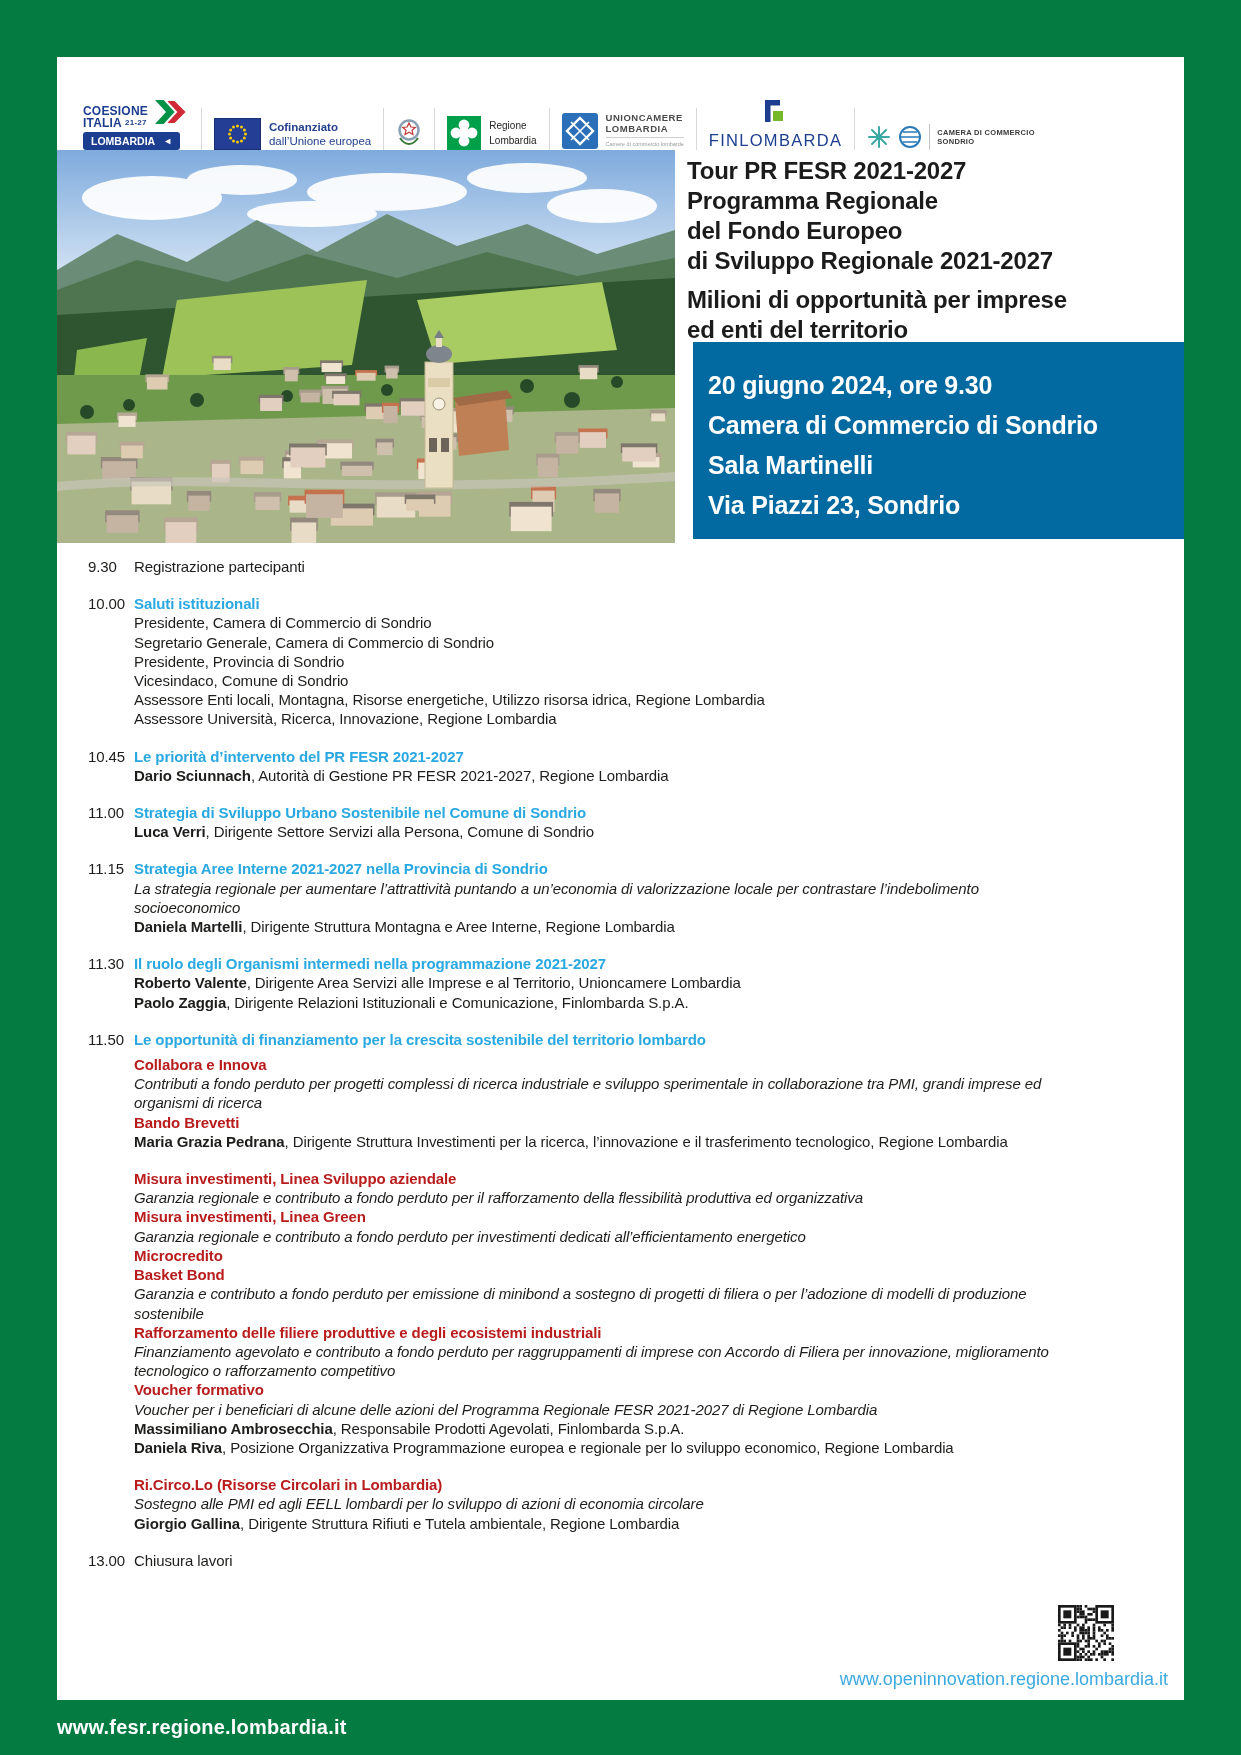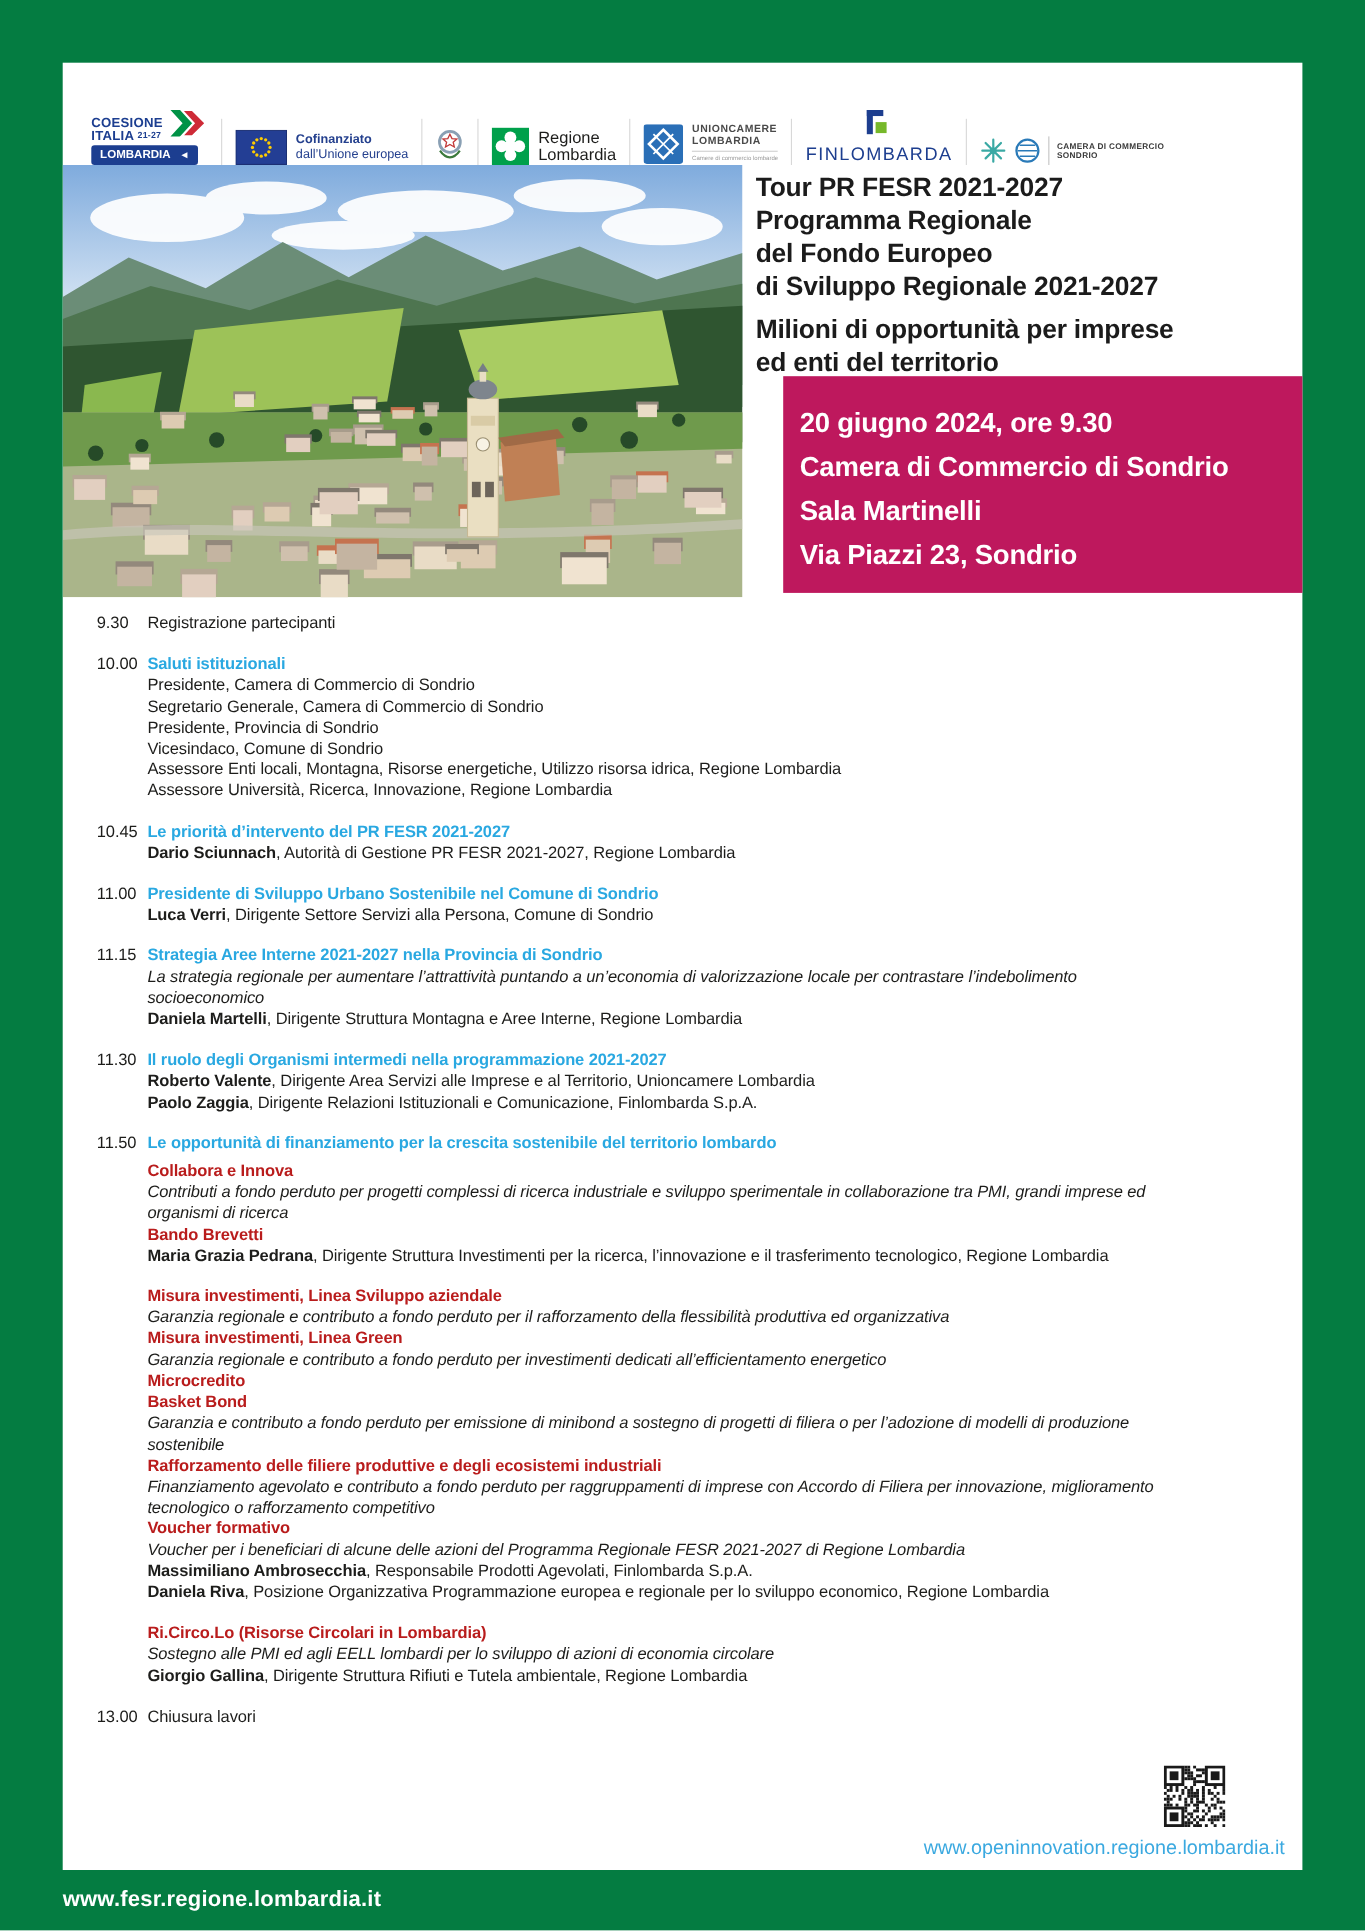--- a/index.html
+++ b/index.html
@@ -27,37 +27,37 @@
   .coe-years { font-size: 8px; font-weight: 700; vertical-align: top; }
   .coe-banner { background: #1c3e90; color: #fff; font-weight: 700; font-size: 10.5px;
                 padding: 3px 8px; border-radius: 3px; display: flex; align-items: center;
                 gap: 8px; width: max-content; }
   .coe-banner .tri { font-size: 9px; line-height: 9px; }
 
   .eu { display: flex; align-items: center; gap: 8px; }
   .eu-txt { font-size: 11.5px; color: #24408e; line-height: 14px; }
   .eu-txt .b1 { font-weight: 700; display: block; }
   .rl { display: flex; align-items: center; gap: 8px; }
-  .rl-txt { font-size: 15px; color: #1d1d1b; line-height: 15.5px; }
+  .rl-txt { font-size: 10px; color: #1d1d1b; line-height: 15.5px; }
   .uc { display: flex; align-items: center; gap: 8px; }
   .uc-txt { font-size: 9.5px; font-weight: 700; color: #4a4a4a; line-height: 11.5px; letter-spacing: .5px; }
   .uc-sub { font-size: 5.5px; color: #9a9a9a; font-weight: 400; letter-spacing: 0; border-top: 1px solid #cfcfcf; margin-top: 2px; padding-top: 1px; }
   .fl { display: flex; align-items: center; gap: 7px; flex-direction: column; }
   .fl-txt { font-size: 16.5px; color: #1d3e8f; letter-spacing: 1.3px; font-weight: 500; }
   .cdc { display: flex; align-items: center; gap: 7px; }
   .cdc-txt { font-size: 7.5px; font-weight: 700; color: #3a3a3a; line-height: 9.5px; letter-spacing: .3px; }
   .cdc-div { width: 1px; height: 26px; background: #c2c2c2; }
 
   
   .photo { position: absolute; left: 0; top: 93px; width: 618px; height: 393px; display: block; }
   .titleblock { position: absolute; left: 630px; top: 99px; width: 497px;
                 color: #1b1b1b; font-weight: 700; font-size: 24px; line-height: 30px; letter-spacing: -.2px; }
   .subtitle { margin-top: 9px; }
-  .eventbox { position: absolute; left: 655px; top: 285px; width: 507px; height: 197px;
-              background: #be185d; color: #ffffff; padding: 23px 12px 0 15px;
+  .eventbox { position: absolute; left: 636px; top: 285px; width: 507px; height: 197px;
+              background: #0369a1; color: #ffffff; padding: 23px 12px 0 15px;
               font-weight: 700; font-size: 25px; line-height: 40px; letter-spacing: -.2px; }
 
   
   .program { position: absolute; left: 31px; top: 500px; width: 1072px;
              font-size: 15px; line-height: 19.2px; letter-spacing: -.1px; color: #1d1d1b; }
   .prow { display: flex; margin-bottom: 18px; }
   .ptime { width: 46px; flex: none; }
   .pbody { flex: 1 1 auto; max-width: 965px; }
   .ptitle.accent { color: #29A8E1; font-weight: 700; }
   .ptitle.plain { color: #1d1d1b; font-weight: 400; }
@@ -401,21 +401,21 @@
         <div class="prow">
           <div class="ptime">10.45</div>
           <div class="pbody">
             <div class="ptitle accent">Le priorità d’intervento del PR FESR 2021-2027</div>
             <div class="pline"><span class="pname">Dario Sciunnach</span>, Autorità di Gestione PR FESR 2021-2027, Regione Lombardia</div>
           </div>
         </div>
         <div class="prow">
           <div class="ptime">11.00</div>
           <div class="pbody">
-            <div class="ptitle accent">Presidente di Sviluppo Urbano Sostenibile nel Comune di Sondrio</div>
+            <div class="ptitle accent">Strategia di Sviluppo Urbano Sostenibile nel Comune di Sondrio</div>
             <div class="pline"><span class="pname">Luca Verri</span>, Dirigente Settore Servizi alla Persona, Comune di Sondrio</div>
           </div>
         </div>
         <div class="prow">
           <div class="ptime">11.15</div>
           <div class="pbody">
             <div class="ptitle accent">Strategia Aree Interne 2021-2027 nella Provincia di Sondrio</div>
             <div class="pitalic">La strategia regionale per aumentare l’attrattività puntando a un’economia di valorizzazione locale per contrastare l’indebolimento socioeconomico</div>
             <div class="pline"><span class="pname">Daniela Martelli</span>, Dirigente Struttura Montagna e Aree Interne, Regione Lombardia</div>
           </div>

